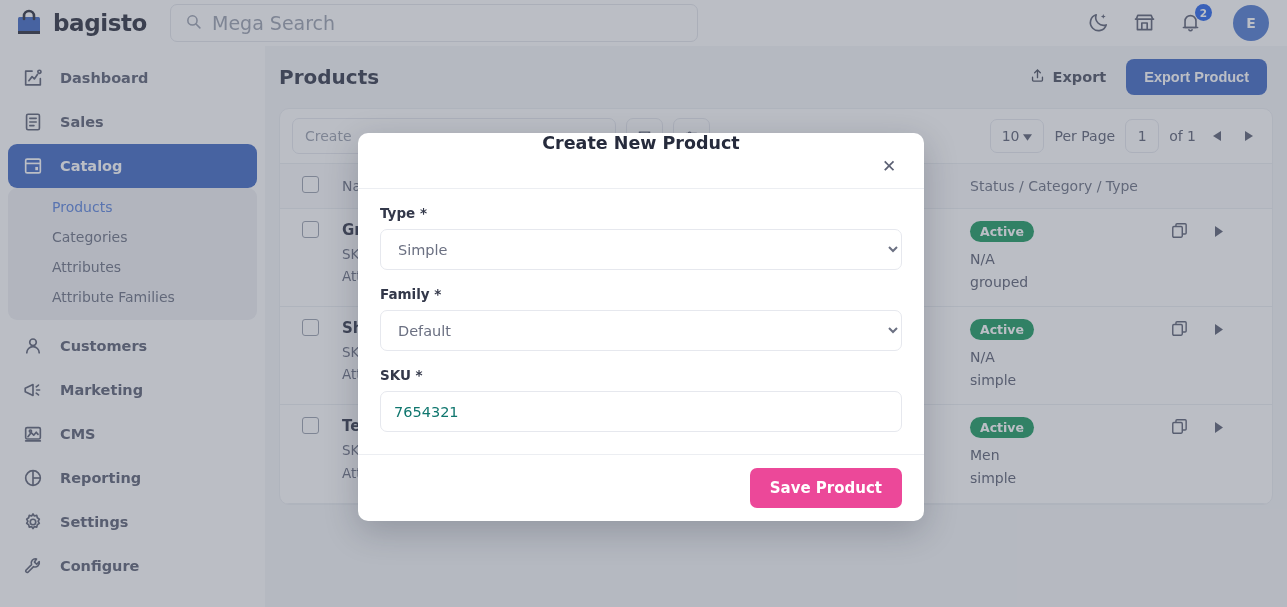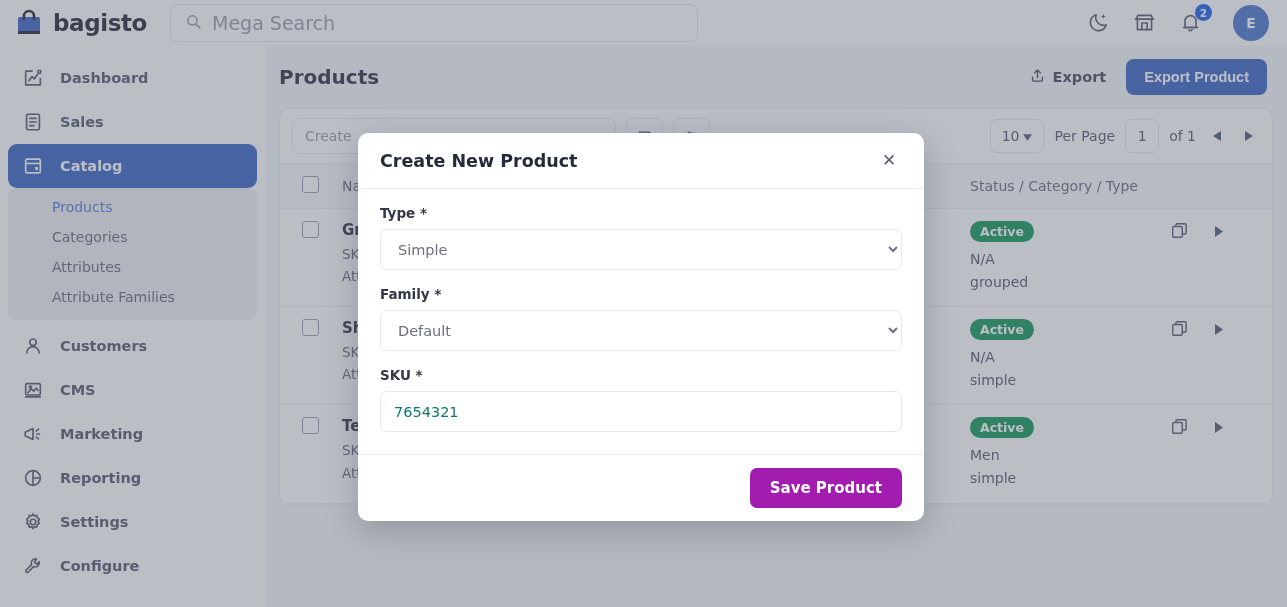--- a/index.html
+++ b/index.html
@@ -167,21 +167,21 @@
   
   .modal {
     position: absolute; z-index: 60;
     left: 358px; top: 133px; width: 566px;
     background: #ffffff; border-radius: 10px;
     box-shadow: 0 10px 34px rgba(20,24,40,0.22);
     overflow: hidden;
   }
   .modal-head {
     height: 56px; display: flex; align-items: center;
-    padding: 0 22px; border-bottom: 1px solid #eceef2;
+    padding: 0 22px; border-bottom: 1px solid #eceef2; flex-direction: column;
   }
   .modal-title { font-size: 17.5px; font-weight: 700; color: #262b3c; }
   .modal-close {
     margin-left: auto; width: 26px; height: 26px; cursor: pointer;
     display: flex; align-items: center; justify-content: center;
     color: #5b6073; font-size: 17px; font-weight: 600; line-height: 1;
   }
   .modal-body { padding: 16px 22px 22px 22px; }
   .fld { margin-bottom: 16px; }
   .fld:last-child { margin-bottom: 0; }
@@ -197,21 +197,21 @@
     padding: 0 13px;
     font-family: "DejaVu Sans", "Liberation Sans", sans-serif;
   }
   select.fld-ctl { cursor: pointer; }
   input.fld-ctl { color: #0f766e; }
   .modal-foot {
     border-top: 1px solid #eceef2;
     padding: 13px 22px; display: flex; justify-content: flex-end;
   }
   .save-btn {
-    background: #a21caf; color: #fff; border: none;
+    background: #ec4899; color: #fff; border: none;
     font-size: 15px; font-weight: 700; border-radius: 7px;
     padding: 11px 20px; cursor: pointer;
     font-family: "DejaVu Sans", "Liberation Sans", sans-serif;
   }
 </style>
 </head>
 <body>
 
 <div id="app">
 
@@ -331,39 +331,39 @@
               <circle cx="12" cy="8" r="3.6"></circle>
               <path d="M5.2 19.5 a6.8 6.8 0 0 1 13.6 0" stroke-linecap="round"></path>
             </svg>
           </span>
           <span>Customers</span>
         </div>
 
         <div class="nav-item">
           <span class="nav-ico">
             <svg width="22" height="22" viewBox="0 0 24 24" fill="none" stroke="#5b6073" stroke-width="1.8">
+              <path d="M3.5 10 L12 6 V18 L3.5 14 Z" stroke-linejoin="round"></path>
+              <line x1="15.5" y1="8.5" x2="18" y2="6.6" stroke-linecap="round"></line>
+              <line x1="16" y1="12" x2="19.2" y2="12" stroke-linecap="round"></line>
+              <line x1="15.5" y1="15.5" x2="18" y2="17.4" stroke-linecap="round"></line>
+            </svg>
+          </span>
+          <span>Marketing</span>
+        </div>
+
+        <div class="nav-item">
+          <span class="nav-ico">
+            <svg width="22" height="22" viewBox="0 0 24 24" fill="none" stroke="#5b6073" stroke-width="1.8">
               <rect x="4" y="5" width="16" height="12.5" rx="1.6"></rect>
               <polyline points="6.5,15 10,10.5 12.8,13.3 15.5,10 17.5,12.4" stroke-linecap="round" stroke-linejoin="round"></polyline>
               <circle cx="9.2" cy="8.8" r="1.2"></circle>
               <line x1="4" y1="19.5" x2="20" y2="19.5" stroke-linecap="round"></line>
             </svg>
           </span>
           <span>CMS</span>
-        </div>
-
-        <div class="nav-item">
-          <span class="nav-ico">
-            <svg width="22" height="22" viewBox="0 0 24 24" fill="none" stroke="#5b6073" stroke-width="1.8">
-              <path d="M3.5 10 L12 6 V18 L3.5 14 Z" stroke-linejoin="round"></path>
-              <line x1="15.5" y1="8.5" x2="18" y2="6.6" stroke-linecap="round"></line>
-              <line x1="16" y1="12" x2="19.2" y2="12" stroke-linecap="round"></line>
-              <line x1="15.5" y1="15.5" x2="18" y2="17.4" stroke-linecap="round"></line>
-            </svg>
-          </span>
-          <span>Marketing</span>
         </div>
 
         <div class="nav-item">
           <span class="nav-ico">
             <svg width="22" height="22" viewBox="0 0 24 24" fill="none" stroke="#5b6073" stroke-width="1.8">
               <circle cx="12" cy="12" r="8"></circle>
               <line x1="12" y1="4" x2="12" y2="20"></line>
               <line x1="12" y1="12" x2="20" y2="12"></line>
             </svg>
           </span>

